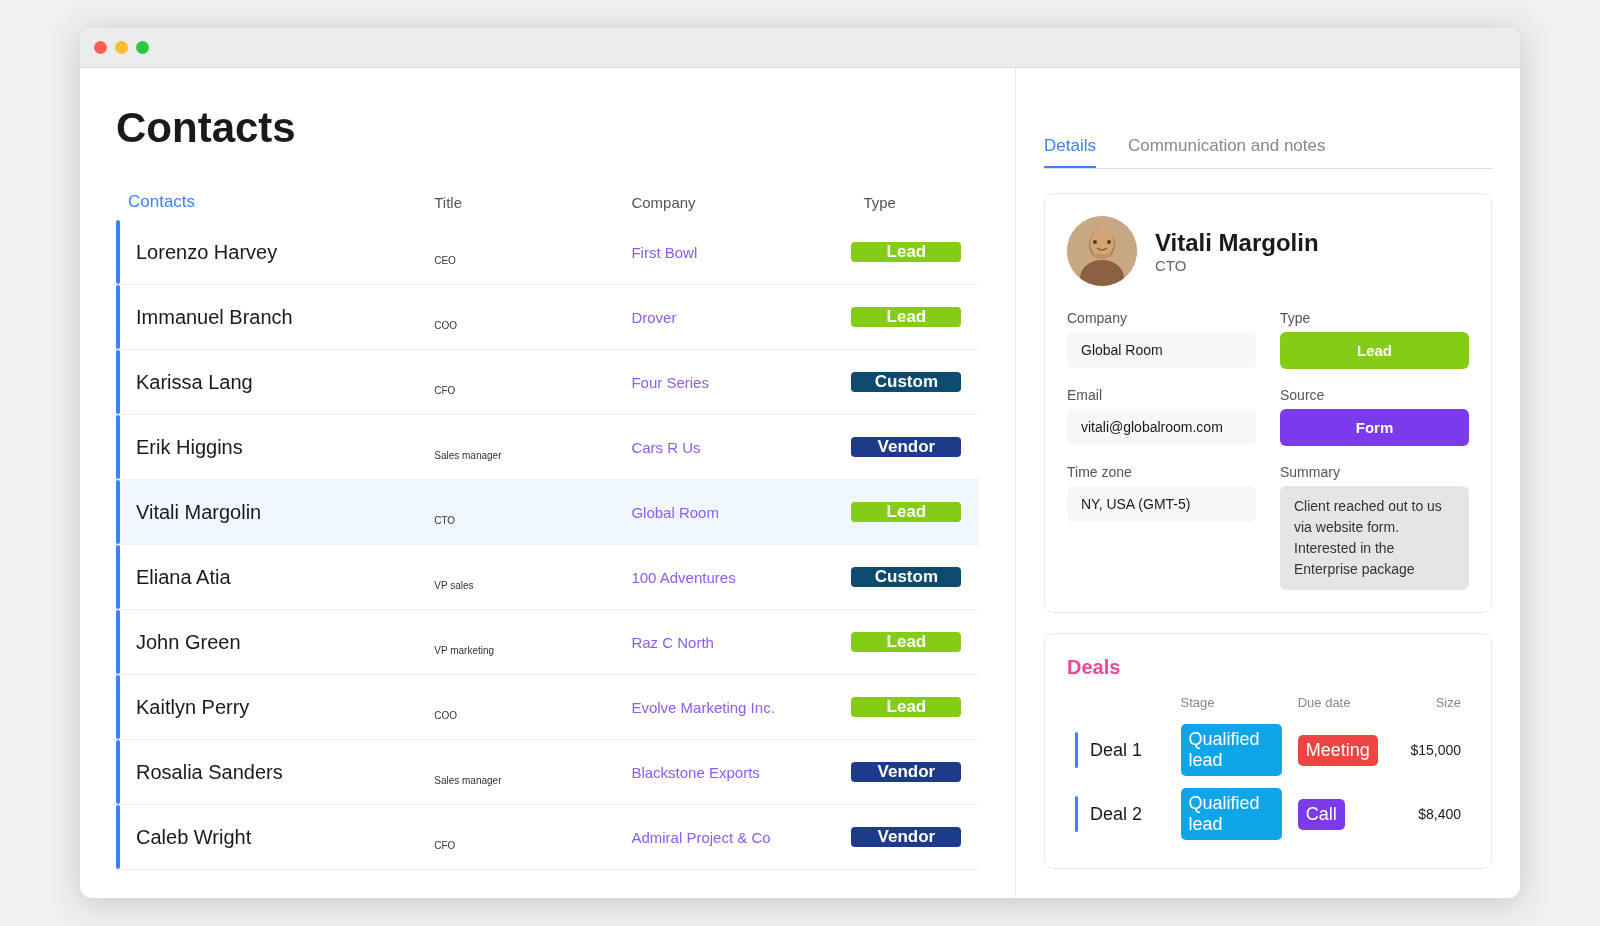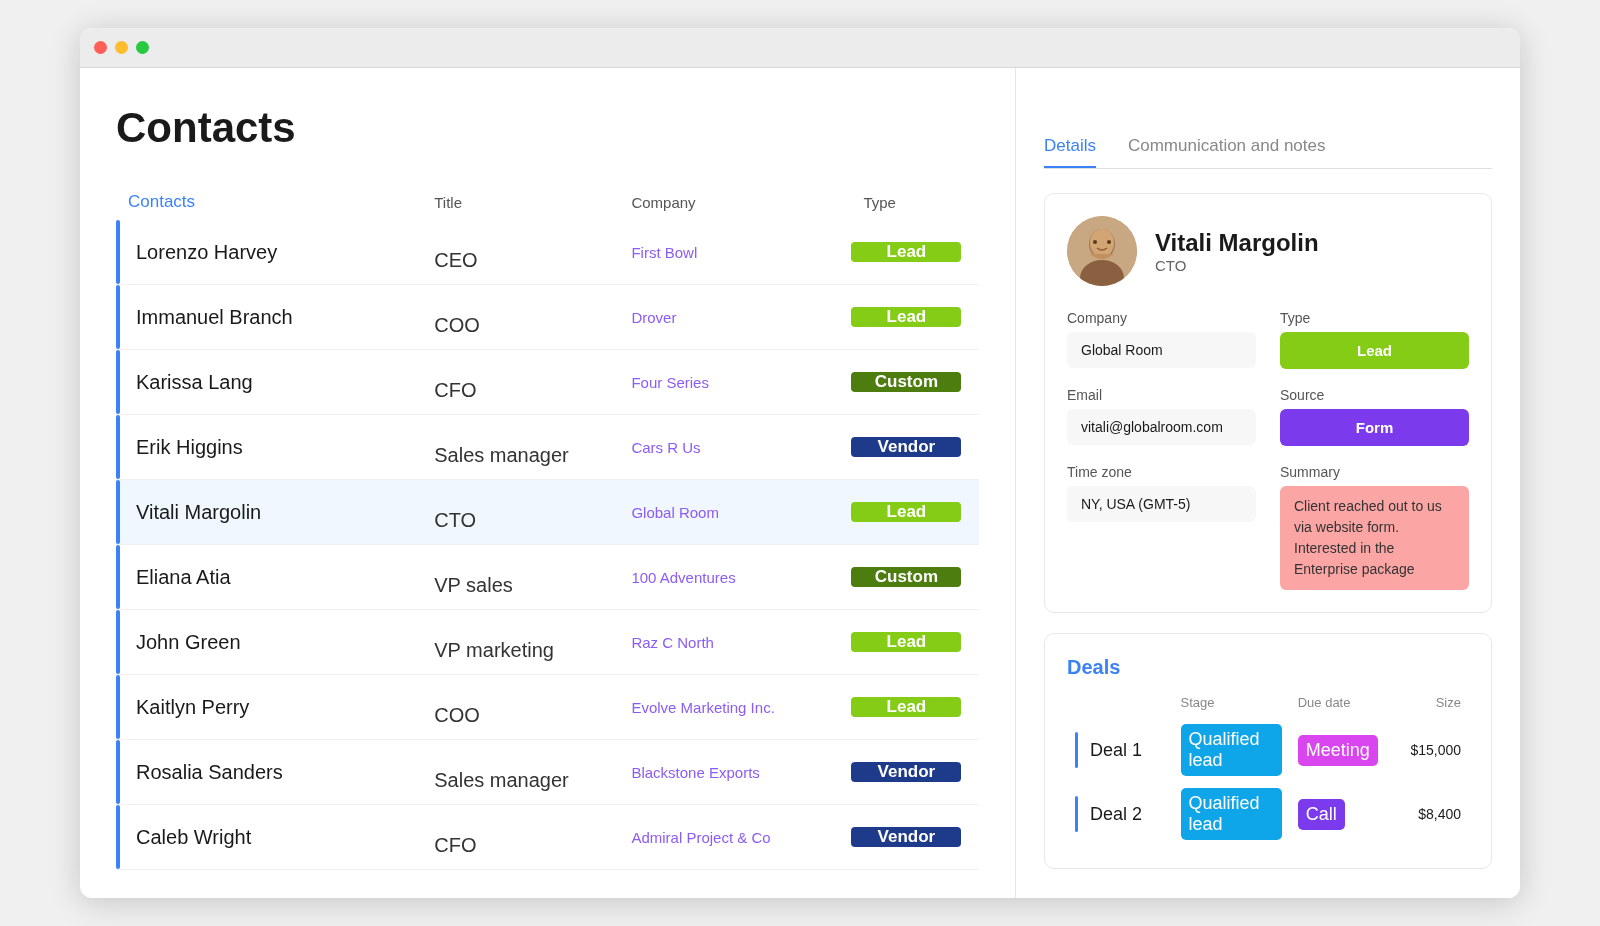--- a/index.html
+++ b/index.html
@@ -95,21 +95,21 @@
       flex: 1;
       padding: 0 16px;
       font-size: 20px;
       color: #1a1a1a;
       display: flex;
       align-items: center;
       min-width: 260px;
     }
     .row-title {
       width: 170px;
-      font-size: 20px;
+      font-size: 10px;
       color: #333;
       display: flex;
       align-items: center;
       padding: 0 12px;
       margin-top: 16px;
     }
     .row-company {
       width: 200px;
       font-size: 15px;
       color: #8b5cf6;
@@ -127,21 +127,21 @@
       display: flex;
       align-items: center;
       justify-content: center;
       font-size: 17px;
       font-weight: 600;
       color: #fff;
       border-radius: 4px;
       margin: 8px 0;
     }
     .type-lead { background: #84cc16; }
-    .type-custom { background: #4d7c0f; }
+    .type-custom { background: #0c4a6e; }
     .type-vendor { background: #1e3a8a; }
     .selected-row { background: #f0f7ff; }
     
     .right-panel {
       flex: 1;
       padding: 28px 28px 0 28px;
       overflow-y: auto;
       background: #fff;
     }
     .detail-tabs {
@@ -226,36 +226,36 @@
       font-weight: 600;
       color: #fff;
       text-align: center;
       display: block;
     }
     .badge-lead { background: #84cc16; }
     .badge-form { background: #7c3aed; }
     .summary-text {
       font-size: 14px;
       color: #333;
-      background: #fca5a5;
+      background: #e5e5e5;
       border-radius: 6px;
       padding: 10px 14px;
       line-height: 1.5;
     }
     
     .deals-card {
       background: #fff;
       border: 1px solid #e8e8e8;
       border-radius: 10px;
       padding: 22px;
     }
     .deals-card h3 {
       font-size: 20px;
       font-weight: 700;
-      color: #3b82f6;
+      color: #ec4899;
       margin-bottom: 16px;
     }
     .deals-table {
       width: 100%;
       border-collapse: collapse;
     }
     .deals-table thead th {
       font-size: 13px;
       color: #888;
       font-weight: 400;
@@ -284,21 +284,21 @@
     .deal-name { font-size: 18px; }
     .stage-badge {
       display: inline-block;
       padding: 5px 8px;
       border-radius: 5px;
       font-size: 18px;
       font-weight: 500;
       color: #fff;
     }
     .stage-qualified { background: #0ea5e9; }
-    .stage-meeting { background: #d946ef; }
+    .stage-meeting { background: #ef4444; }
     .stage-call { background: #7c3aed; }
     .deal-size {
       font-size: 14px;
       color: #1a1a1a;
     }
   </style>
 </head>
 <body>
 
 <div class="window">

